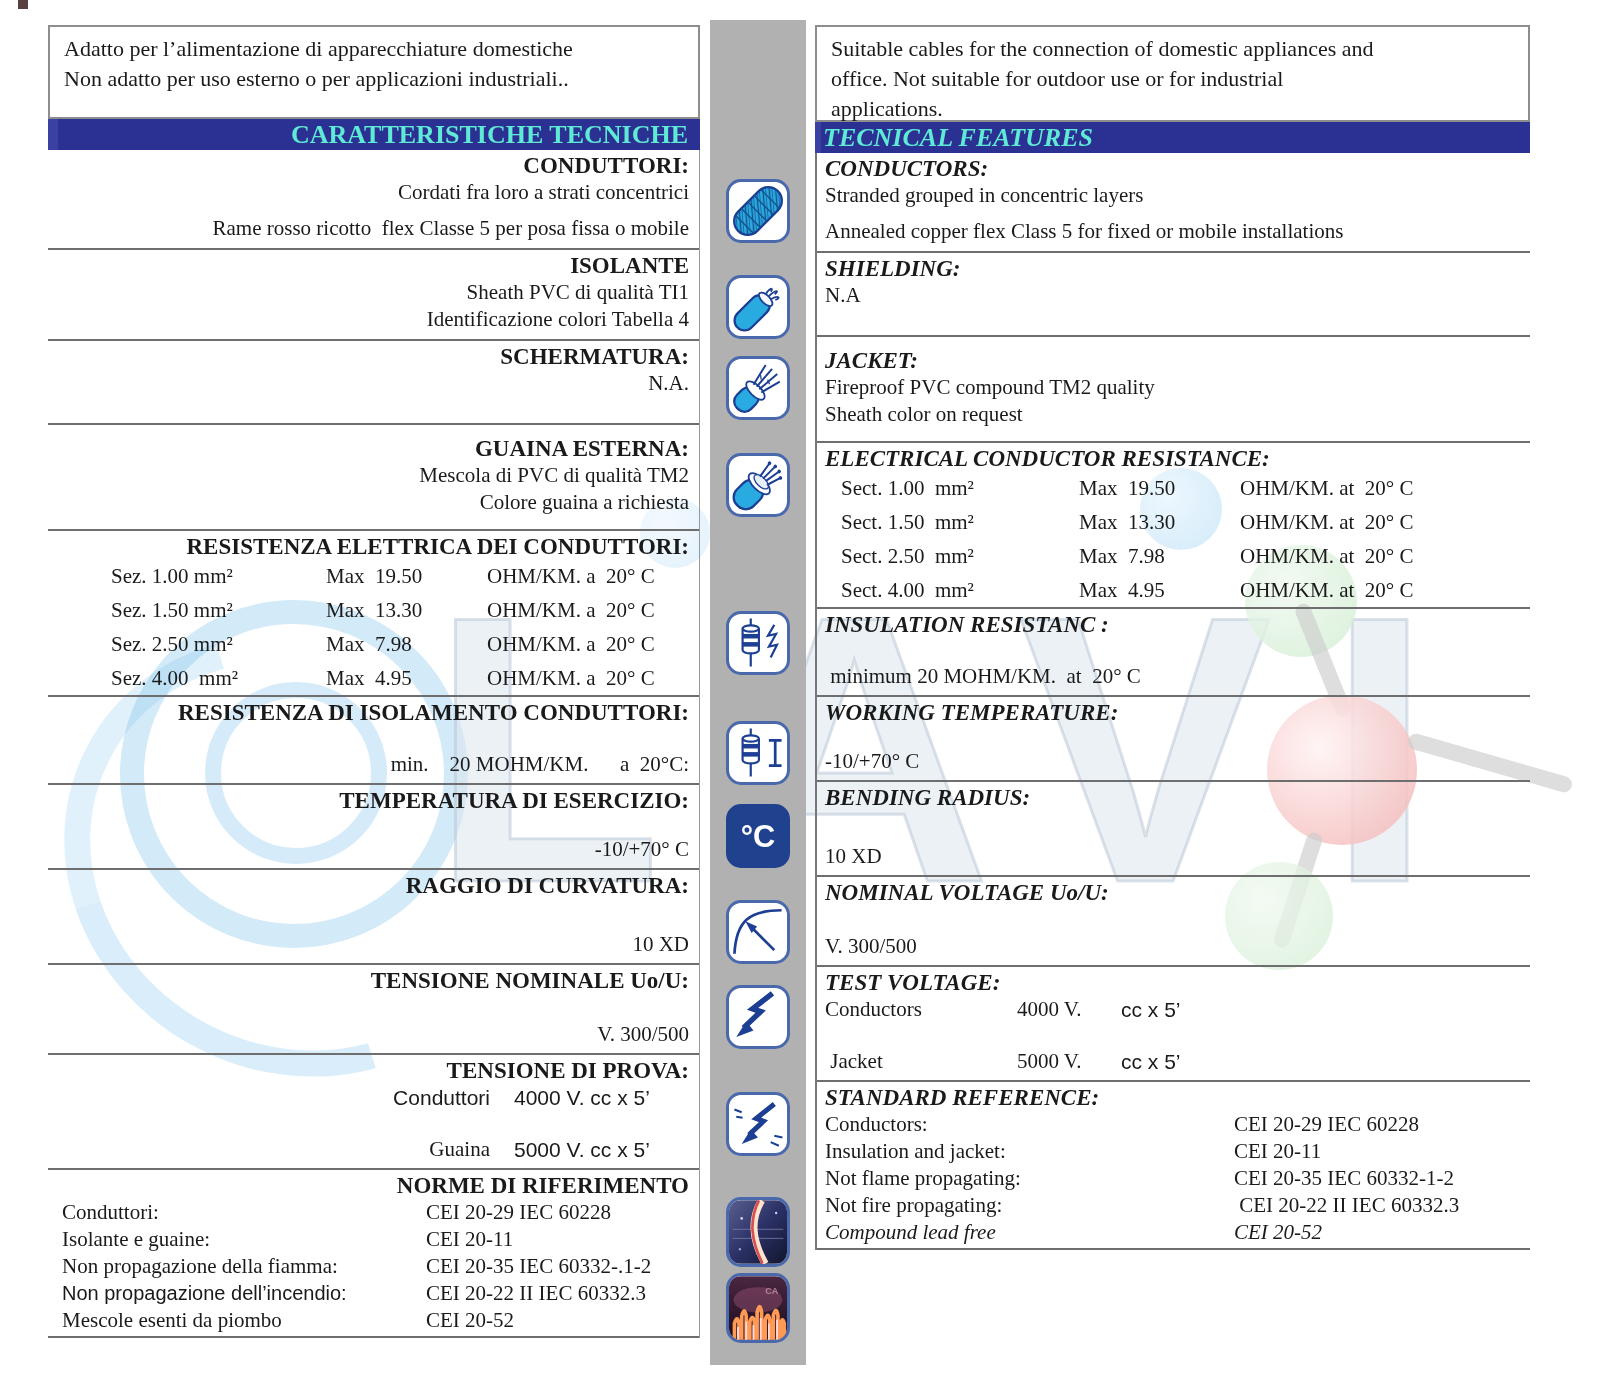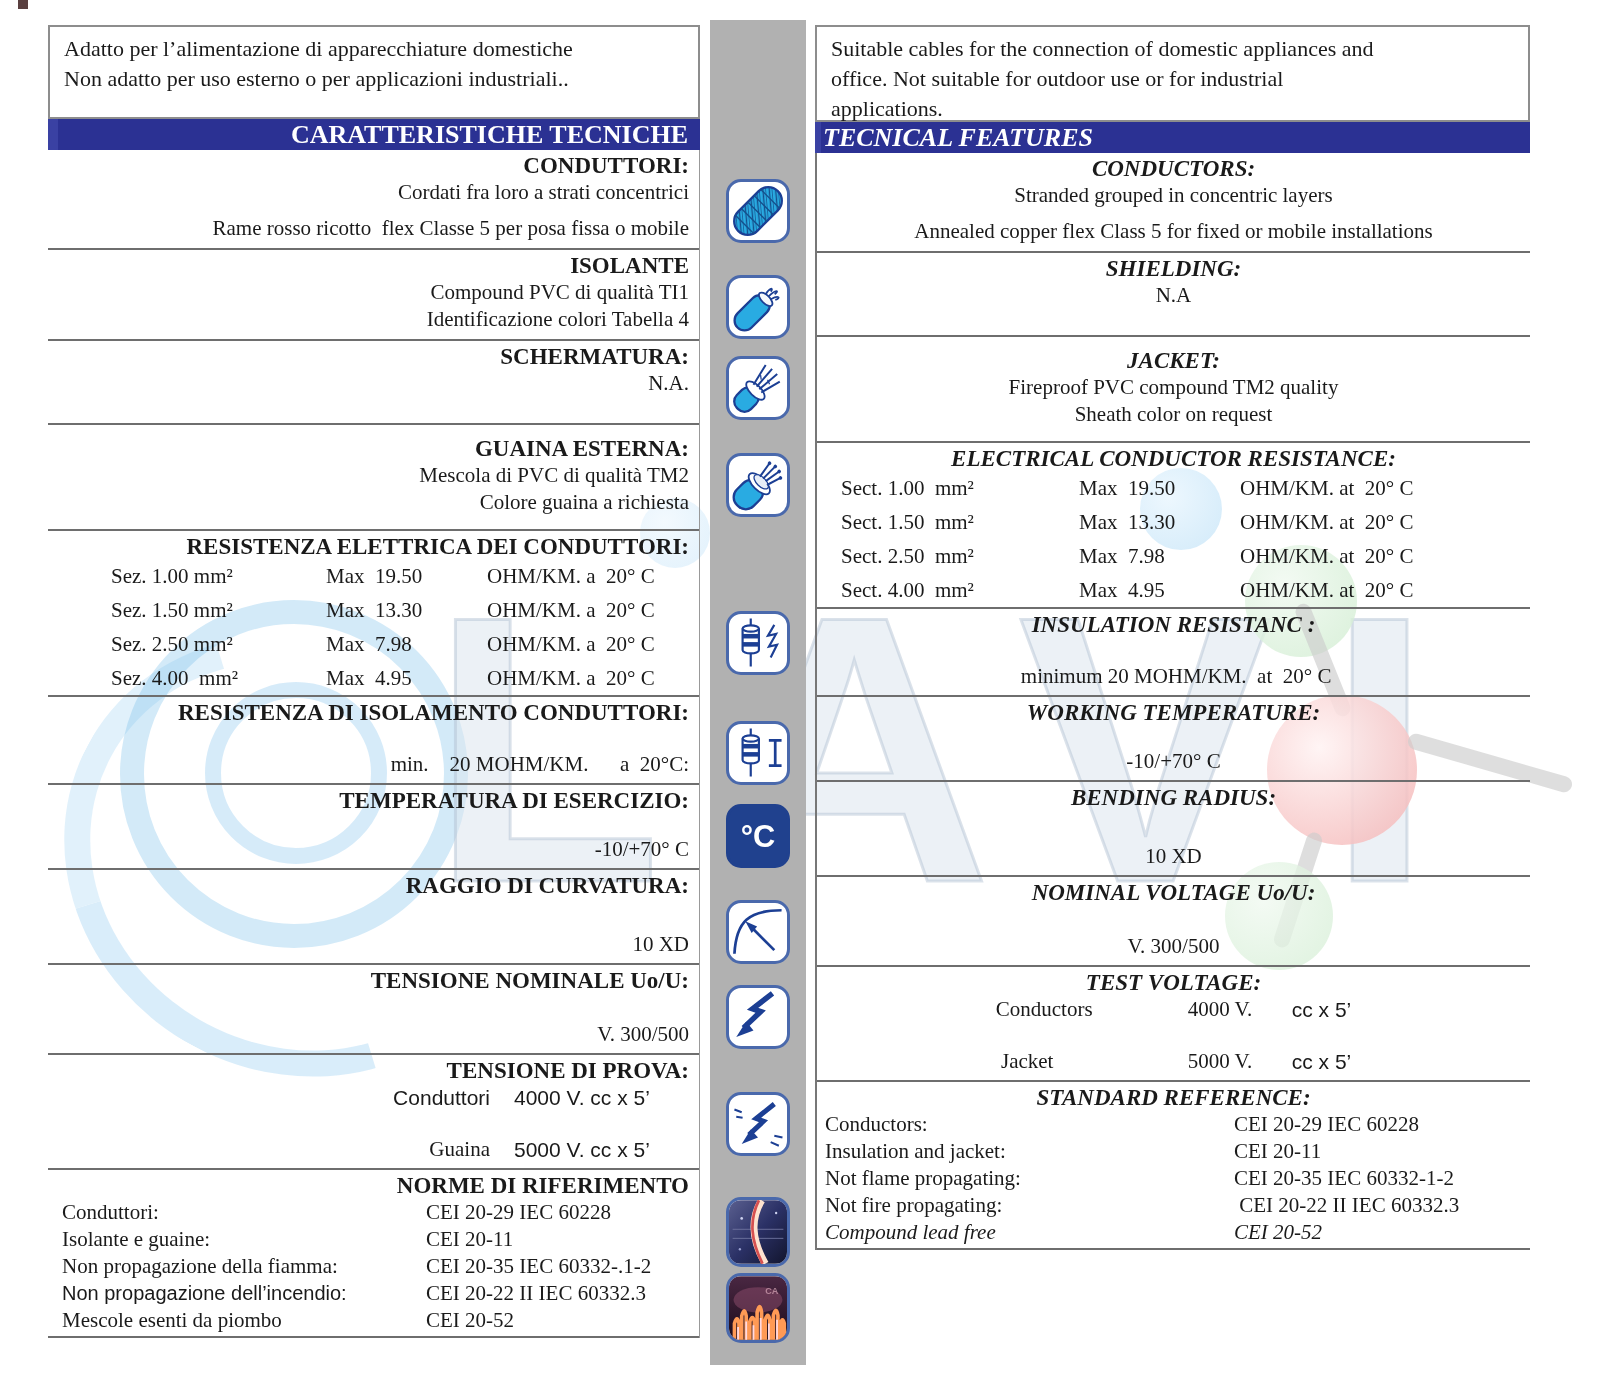--- a/index.html
+++ b/index.html
@@ -16,32 +16,32 @@
   .wm-rod{background:rgba(205,205,205,0.65);border-radius:8px;}
 
   
   .col{position:absolute;top:25px;z-index:2;}
   .left-col{left:48px;width:652px;}
   .right-col{left:815px;width:715px;}
   .intro-box{box-sizing:border-box;border:2px solid #8d8d8d;background:#fff;
              padding:7px 14px;font-size:22px;line-height:30px;}
   .left-col .intro-box{height:94px;}
   .right-col .intro-box{height:97px;}
-  .bar{box-sizing:border-box;height:31px;background:#2b3193;color:#ffffff;
+  .bar{box-sizing:border-box;height:31px;background:#2b3193;color:#5eead4;
        font-weight:bold;font-size:26px;line-height:31px;}
   .bar-left{text-align:right;padding-right:12px;box-shadow:inset 10px 0 0 #3a41a3;}
   .bar-right{text-align:left;padding-left:8px;font-style:italic;box-shadow:inset 6px 0 0 #3a41a3;}
 
   .rows{box-sizing:border-box;}
   .right-col .rows{border-left:2px solid #777;}
   .left-col .rows{border-right:1px solid #999;}
   section.row{box-sizing:border-box;border-bottom:2px solid #6e6e6e;display:flex;
               flex-direction:column;overflow:hidden;background:transparent;}
   .left-col section.row{align-items:flex-end;text-align:right;padding:2px 10px 0 6px;}
-  .right-col section.row{align-items:center;text-align:left;padding:2px 8px 0 8px;}
+  .right-col section.row{align-items:flex-start;text-align:left;padding:2px 8px 0 8px;}
   h3{margin:0;font-size:23px;line-height:27px;font-weight:bold;}
   .right-col h3{font-style:italic;}
   .ln{font-size:21px;line-height:27px;white-space:pre;}
   .push{margin-top:auto;margin-bottom:6px;}
   .push4{margin-top:auto;margin-bottom:5px;}
   .pt8{padding-top:10px !important;}
   .sans{font-family:"Liberation Sans","DejaVu Sans",sans-serif;}
 
   
   .tr{display:flex;width:100%;height:34px;align-items:center;font-size:21px;white-space:pre;text-align:left;}
@@ -104,21 +104,21 @@
     <div class="rows">
 
       <section class="row" style="height:100px">
         <h3>CONDUTTORI:</h3>
         <div class="ln">Cordati fra loro a strati concentrici</div>
         <div class="ln push">Rame rosso ricotto  flex Classe 5 per posa fissa o mobile</div>
       </section>
 
       <section class="row" style="height:91px">
         <h3>ISOLANTE</h3>
-        <div class="ln">Compound PVC di qualità TI1</div>
+        <div class="ln">Sheath PVC di qualità TI1</div>
         <div class="ln">Identificazione colori Tabella 4</div>
       </section>
 
       <section class="row" style="height:84px">
         <h3>SCHERMATURA:</h3>
         <div class="ln">N.A.</div>
       </section>
 
       <section class="row pt8" style="height:106px">
         <h3>GUAINA ESTERNA:</h3>

